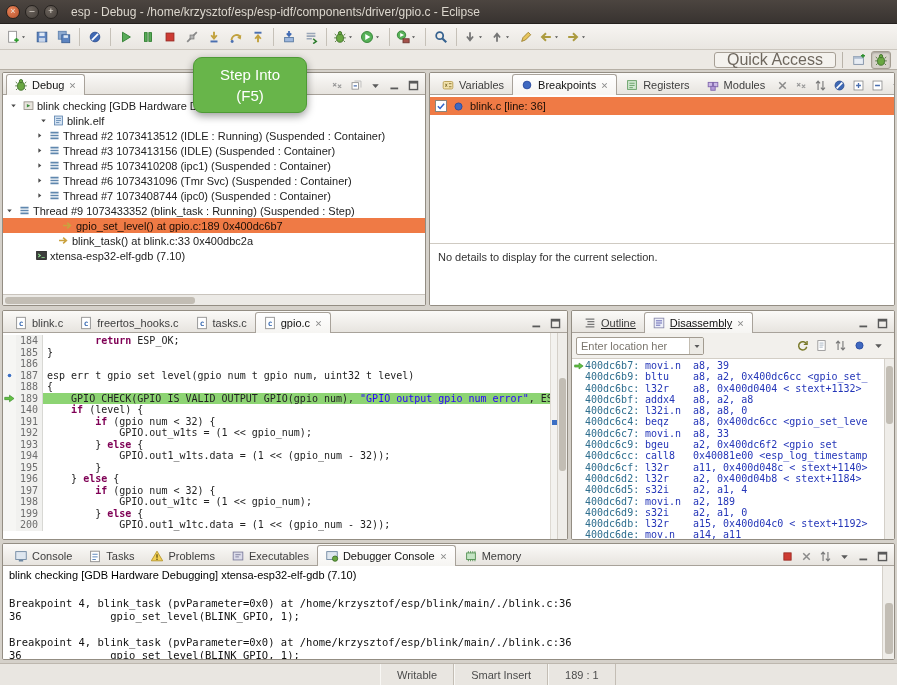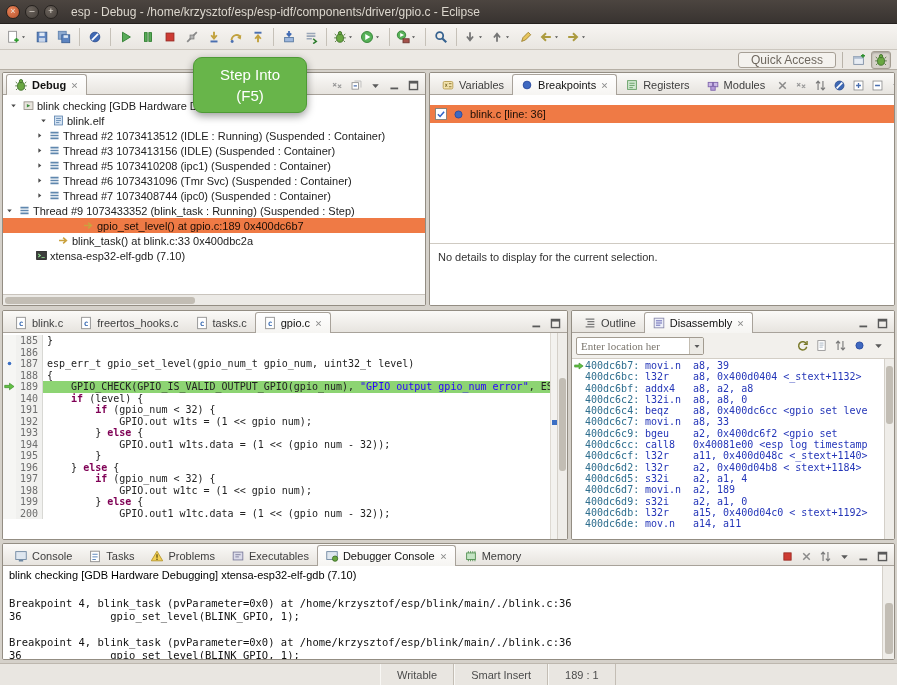--- a/index.html
+++ b/index.html
@@ -22,21 +22,21 @@
     display:flex; align-items:center; padding:0 4px; }
   .tbtn { height:22px; min-width:22px; border:none; background:transparent; border-radius:3px;
     display:flex; align-items:center; justify-content:center; padding:0 2px; }
   .tsep { width:1px; height:18px; background:#c6c1b8; margin:0 4px; }
   .dd { display:flex; align-items:center; margin-left:1px; }
 
   .subbar { position:absolute; left:0; top:50px; width:897px; height:20px;
     background:#ece9e4; border-bottom:1px solid #b5afa5;
     display:flex; align-items:center; justify-content:flex-end; padding:0 6px; gap:6px; }
   .qaccess { border:1px solid #a69f95; border-radius:3px; background:#f4f2ee;
-    color:#6e675e; font-size:12px; padding:1px 12px; height:16px; display:flex; align-items:center; }
+    color:#6e675e; font-size:16px; padding:1px 12px; height:16px; display:flex; align-items:center; }
   .psep { width:1px; height:16px; background:#b9b3a9; }
   .pbtn { width:20px; height:18px; border:1px solid transparent; border-radius:3px; background:transparent;
     display:flex; align-items:center; justify-content:center; }
   .pbtn.active { background:#d7d2ca; border-color:#a39c91; box-shadow:inset 0 1px 2px rgba(0,0,0,.25); }
 
   
   .view { position:absolute; background:#fff; border:1px solid #938d83; border-radius:2px;
     display:flex; flex-direction:column; overflow:hidden; }
   #debug-view   { left:2px;   top:72px;  width:424px; height:234px; }
   #bp-view      { left:429px; top:72px;  width:466px; height:234px; }
@@ -83,21 +83,21 @@
   .str { color:#2a00ff; }
   .vscroll { position:absolute; right:0; top:0; bottom:0; width:10px; background:#efede9; border-left:1px solid #d4d0c9; }
   .vthumb { position:absolute; left:1px; width:7px; background:#c2bdb4; border-radius:3px; }
   .ruler { position:absolute; right:10px; top:0; bottom:0; width:7px; background:#f3f2ef; border-left:1px solid #dedad3; }
   .rmark { position:absolute; left:1px; width:5px; height:5px; background:#3b6fc4; }
 
   
   .dis-toolbar { height:26px; flex:none; background:#f2f0ec; border-bottom:1px solid #d3cec6;
     display:flex; align-items:center; padding:0 4px; gap:2px; }
   .combo { width:128px; height:18px; border:1px solid #a29b90; background:#fff; border-radius:2px;
-    display:flex; align-items:center;font-family:Liberation Serif, serif; }
+    display:flex; align-items:center; }
   .combo .cval { flex:1; padding:0 4px; color:#7a756d; font-size:11px; white-space:nowrap; overflow:hidden; }
   .combo .cbtn { width:14px; height:100%; border-left:1px solid #c3bdb2; background:#eceae5;
     display:flex; align-items:center; justify-content:center; }
   .drow { display:flex; height:11.3px; white-space:pre; font-family:"DejaVu Sans Mono",monospace; font-size:10px; line-height:11.3px; align-items:center; }
   .drow .dgut { width:13px; flex:none; display:flex; justify-content:center; }
   .drow .daddr { width:60px; flex:none; color:#2e6e8e; }
   .drow .dop { width:48px; flex:none; color:#2436b8; }
   .drow .dargs { flex:1; color:#2436b8; overflow:hidden; }
   #dis-rows { position:absolute; inset:0 10px 0 0; overflow:hidden; padding-top:1px; }
 
@@ -374,21 +374,21 @@
             <circle cx="8" cy="3.6" r="1.9" fill="#69a741" stroke="#40702a"></circle>
             <path d="M3.6 6 L2 4.6 M3.4 9 H1.4 M4 12 L2.4 13.6 M12.4 6 L14 4.6 M12.6 9 h2 M12 12 L13.6 13.6" stroke="#40702a"></path>
           </svg>
         </span>
       </button>
     </span>
 </div>
 
 <section class="view" id="debug-view">
   <div class="tabbar">
-    <div id="debug-tabs" style="display:flex;align-items:center;font-weight:bold;">
+    <div id="debug-tabs" style="display:flex;align-items:center;">
         <div class="tab active">
           <span class="ticon">
             <svg width="14" height="14" viewBox="0 0 16 16">
               <ellipse cx="8" cy="9.2" rx="4" ry="4.8" fill="#69a741" stroke="#40702a"></ellipse>
               <circle cx="8" cy="3.6" r="1.9" fill="#69a741" stroke="#40702a"></circle>
               <path d="M3.6 6 L2 4.6 M3.4 9 H1.4 M4 12 L2.4 13.6 M12.4 6 L14 4.6 M12.6 9 h2 M12 12 L13.6 13.6" stroke="#40702a"></path>
             </svg>
           </span>
           <span>Debug</span>
           <span style="display: flex;">
@@ -530,21 +530,21 @@
               <path d="M4 6 h8 L8 11.2 Z" fill="#4a4a4a"></path>
             </svg>
           </span>
           <span class="nicon">
             <svg width="13" height="13" viewBox="0 0 16 16">
               <path d="M3 4.5 h10 M3 8 h10 M3 11.5 h10" stroke="#5f87ae" stroke-width="2"></path>
             </svg>
           </span>
           <span class="tlabel">Thread #9 1073433352 (blink_task : Running) (Suspended : Step)</span>
         </div>
-        <div class="trow selected" style="padding-left: 64px;">
+        <div class="trow selected" style="padding-left: 43px;">
           <span class="exp"></span>
           <span class="nicon">
             <svg width="13" height="13" viewBox="0 0 16 16">
               <path d="M2.5 8 H10.5 M7.5 4.5 L11.5 8 L7.5 11.5" stroke="#caa23f" stroke-width="2" fill="none"></path>
             </svg>
           </span>
           <span class="tlabel">gpio_set_level() at gpio.c:189 0x400dc6b7</span>
         </div>
         <div class="trow" style="padding-left: 39px; text-align: center;">
           <span class="exp"></span>
@@ -653,21 +653,21 @@
           </svg>
         </button>
         <button class="hbtn">
           <svg width="13" height="13" viewBox="0 0 16 16">
             <path d="M4 6.5 L8 11 L12 6.5 Z" fill="#5a5a5a"></path>
           </svg>
         </button>
       </div>
   </div>
   <div class="vcontent">
-    <div id="bp-list" style="padding-top:2px;margin-top:8px;">
+    <div id="bp-list" style="padding-top:2px;">
         <div class="bprow selected">
           <span class="chk">
             <svg width="10" height="10" viewBox="0 0 16 16">
               <path d="M3 8.5 L6.5 12 L13 4.5" stroke="#2e62c9" stroke-width="2.4" fill="none"></path>
             </svg>
           </span>
           <span style="display: flex;">
             <svg width="13" height="13" viewBox="0 0 16 16">
               <circle cx="8" cy="8" r="4.4" fill="#3f69c0" stroke="#24459c"></circle>
             </svg>
@@ -735,20 +735,21 @@
         <button class="hbtn">
           <svg width="13" height="13" viewBox="0 0 16 16">
             <rect x="3" y="3" width="10" height="10" fill="none" stroke="#5a5a5a" stroke-width="1.7"></rect>
             <rect x="3" y="3" width="10" height="2.6" fill="#5a5a5a"></rect>
           </svg>
         </button>
       </div>
   </div>
   <div class="vcontent">
     <div class="code" id="ed-code" style="right:17px;">
+        <div class="crow"><span class="mk"></span><span class="ln">184</span><span class="cd"><span>        </span><span class="kw">return</span><span> ESP_OK;</span></span></div>
         <div class="crow"><span class="mk"></span><span class="ln">185</span><span class="cd"><span>}</span></span></div>
         <div class="crow"><span class="mk"></span><span class="ln">186</span><span class="cd"></span></div>
         <div class="crow"><span class="mk"><svg width="9" height="9" viewBox="0 0 16 16">
               <circle cx="8" cy="8" r="3.2" fill="#3b6fc4"></circle>
             </svg></span><span class="ln">187</span><span class="cd"><span>esp_err_t gpio_set_level(gpio_num_t gpio_num, uint32_t level)</span></span></div>
         <div class="crow"><span class="mk"></span><span class="ln">188</span><span class="cd"><span>{</span></span></div>
         <div class="crow cur"><span class="mk"><svg width="11" height="11" viewBox="0 0 16 16">
               <path d="M1 6.3 h7 V3.2 L14.6 8 L8 12.8 V9.7 H1 Z" fill="#62c044" stroke="#3f8f2d"></path>
             </svg></span><span class="ln">189</span><span class="cd"><span>    GPIO_CHECK(GPIO_IS_VALID_OUTPUT_GPIO(gpio_num), </span><span class="str">"GPIO output gpio_num error"</span><span>, ESP_</span></span></div>
         <div class="crow"><span class="mk"></span><span class="ln">140</span><span class="cd"><span>    </span><span class="kw">if</span><span> (level) {</span></span></div>
@@ -767,21 +768,21 @@
         <div class="rmark" style="top:42%;"></div>
       </div>
     <div class="vscroll">
         <div class="vthumb" style="top:22%;height:45%;"></div>
       </div>
   </div>
 </section>
 
 <section class="view" id="disasm-view">
   <div class="tabbar">
-    <div id="dis-tabs" style="display:flex;align-items:flex-end;">
+    <div id="dis-tabs" style="display:flex;align-items:flex-end;text-decoration:underline;">
         <div class="tab">
           <span class="ticon">
             <svg width="14" height="14" viewBox="0 0 16 16">
               <path d="M3 3.5 h10 M5 6.5 h8 M5 9.5 h8 M3 12.5 h10" stroke="#777" stroke-width="1.4"></path>
             </svg>
           </span>
           <span>Outline</span>
         </div>
         <div class="tab active">
           <span class="ticon">
@@ -849,20 +850,21 @@
             <path d="M4 6.5 L8 11 L12 6.5 Z" fill="#5a5a5a"></path>
           </svg>
         </button>
       </div>
   </div>
   <div class="vcontent">
     <div id="dis-rows">
         <div class="drow"><span class="dgut"><svg width="10" height="10" viewBox="0 0 16 16">
               <path d="M1 6.3 h7 V3.2 L14.6 8 L8 12.8 V9.7 H1 Z" fill="#62c044" stroke="#3f8f2d"></path>
             </svg></span><span class="daddr">400dc6b7:</span><span class="dop">movi.n</span><span class="dargs">a8, 39</span></div>
+        <div class="drow"><span class="dgut"></span><span class="daddr">400dc6b9:</span><span class="dop">bltu</span><span class="dargs">a8, a2, 0x400dc6cc &lt;gpio_set_</span></div>
         <div class="drow"><span class="dgut"></span><span class="daddr">400dc6bc:</span><span class="dop">l32r</span><span class="dargs">a8, 0x400d0404 &lt;_stext+1132&gt;</span></div>
         <div class="drow"><span class="dgut"></span><span class="daddr">400dc6bf:</span><span class="dop">addx4</span><span class="dargs">a8, a2, a8</span></div>
         <div class="drow"><span class="dgut"></span><span class="daddr">400dc6c2:</span><span class="dop">l32i.n</span><span class="dargs">a8, a8, 0</span></div>
         <div class="drow"><span class="dgut"></span><span class="daddr">400dc6c4:</span><span class="dop">beqz</span><span class="dargs">a8, 0x400dc6cc &lt;gpio_set_leve</span></div>
         <div class="drow"><span class="dgut"></span><span class="daddr">400dc6c7:</span><span class="dop">movi.n</span><span class="dargs">a8, 33</span></div>
         <div class="drow"><span class="dgut"></span><span class="daddr">400dc6c9:</span><span class="dop">bgeu</span><span class="dargs">a2, 0x400dc6f2 &lt;gpio_set_</span></div>
         <div class="drow"><span class="dgut"></span><span class="daddr">400dc6cc:</span><span class="dop">call8</span><span class="dargs">0x40081e00 &lt;esp_log_timestamp</span></div>
         <div class="drow"><span class="dgut"></span><span class="daddr">400dc6cf:</span><span class="dop">l32r</span><span class="dargs">a11, 0x400d048c &lt;_stext+1140&gt;</span></div>
         <div class="drow"><span class="dgut"></span><span class="daddr">400dc6d2:</span><span class="dop">l32r</span><span class="dargs">a2, 0x400d04b8 &lt;_stext+1184&gt;</span></div>
         <div class="drow"><span class="dgut"></span><span class="daddr">400dc6d5:</span><span class="dop">s32i</span><span class="dargs">a2, a1, 4</span></div>

